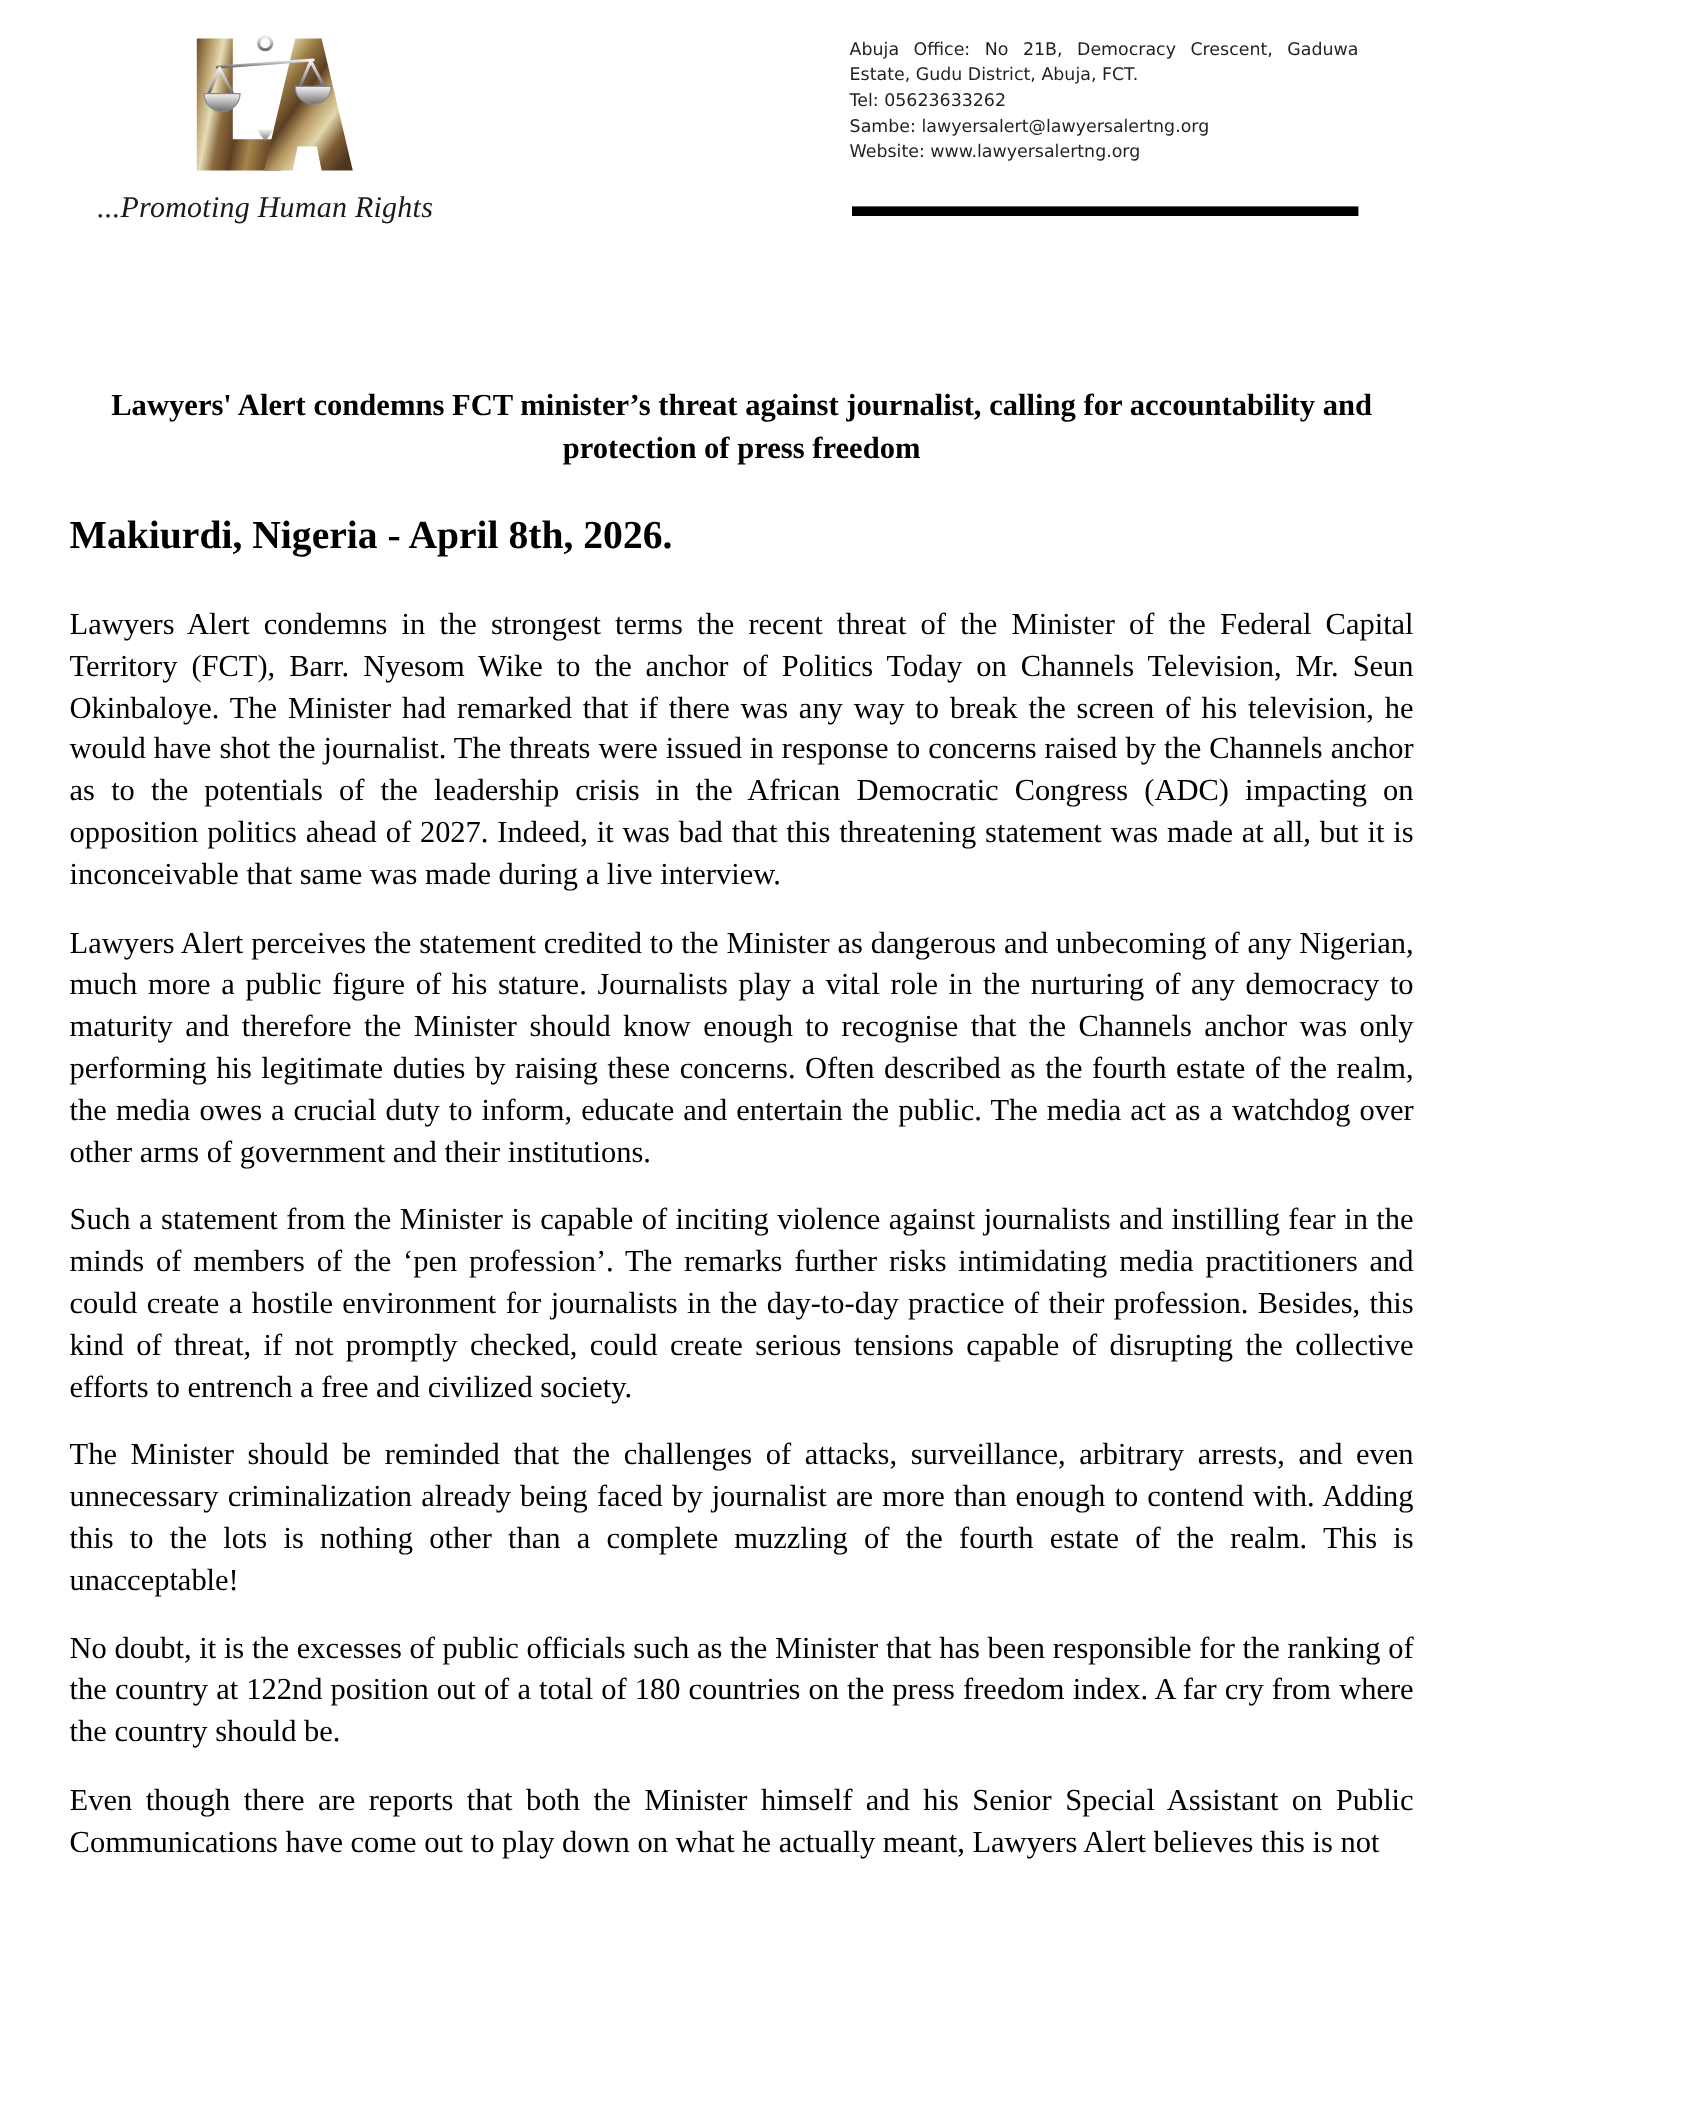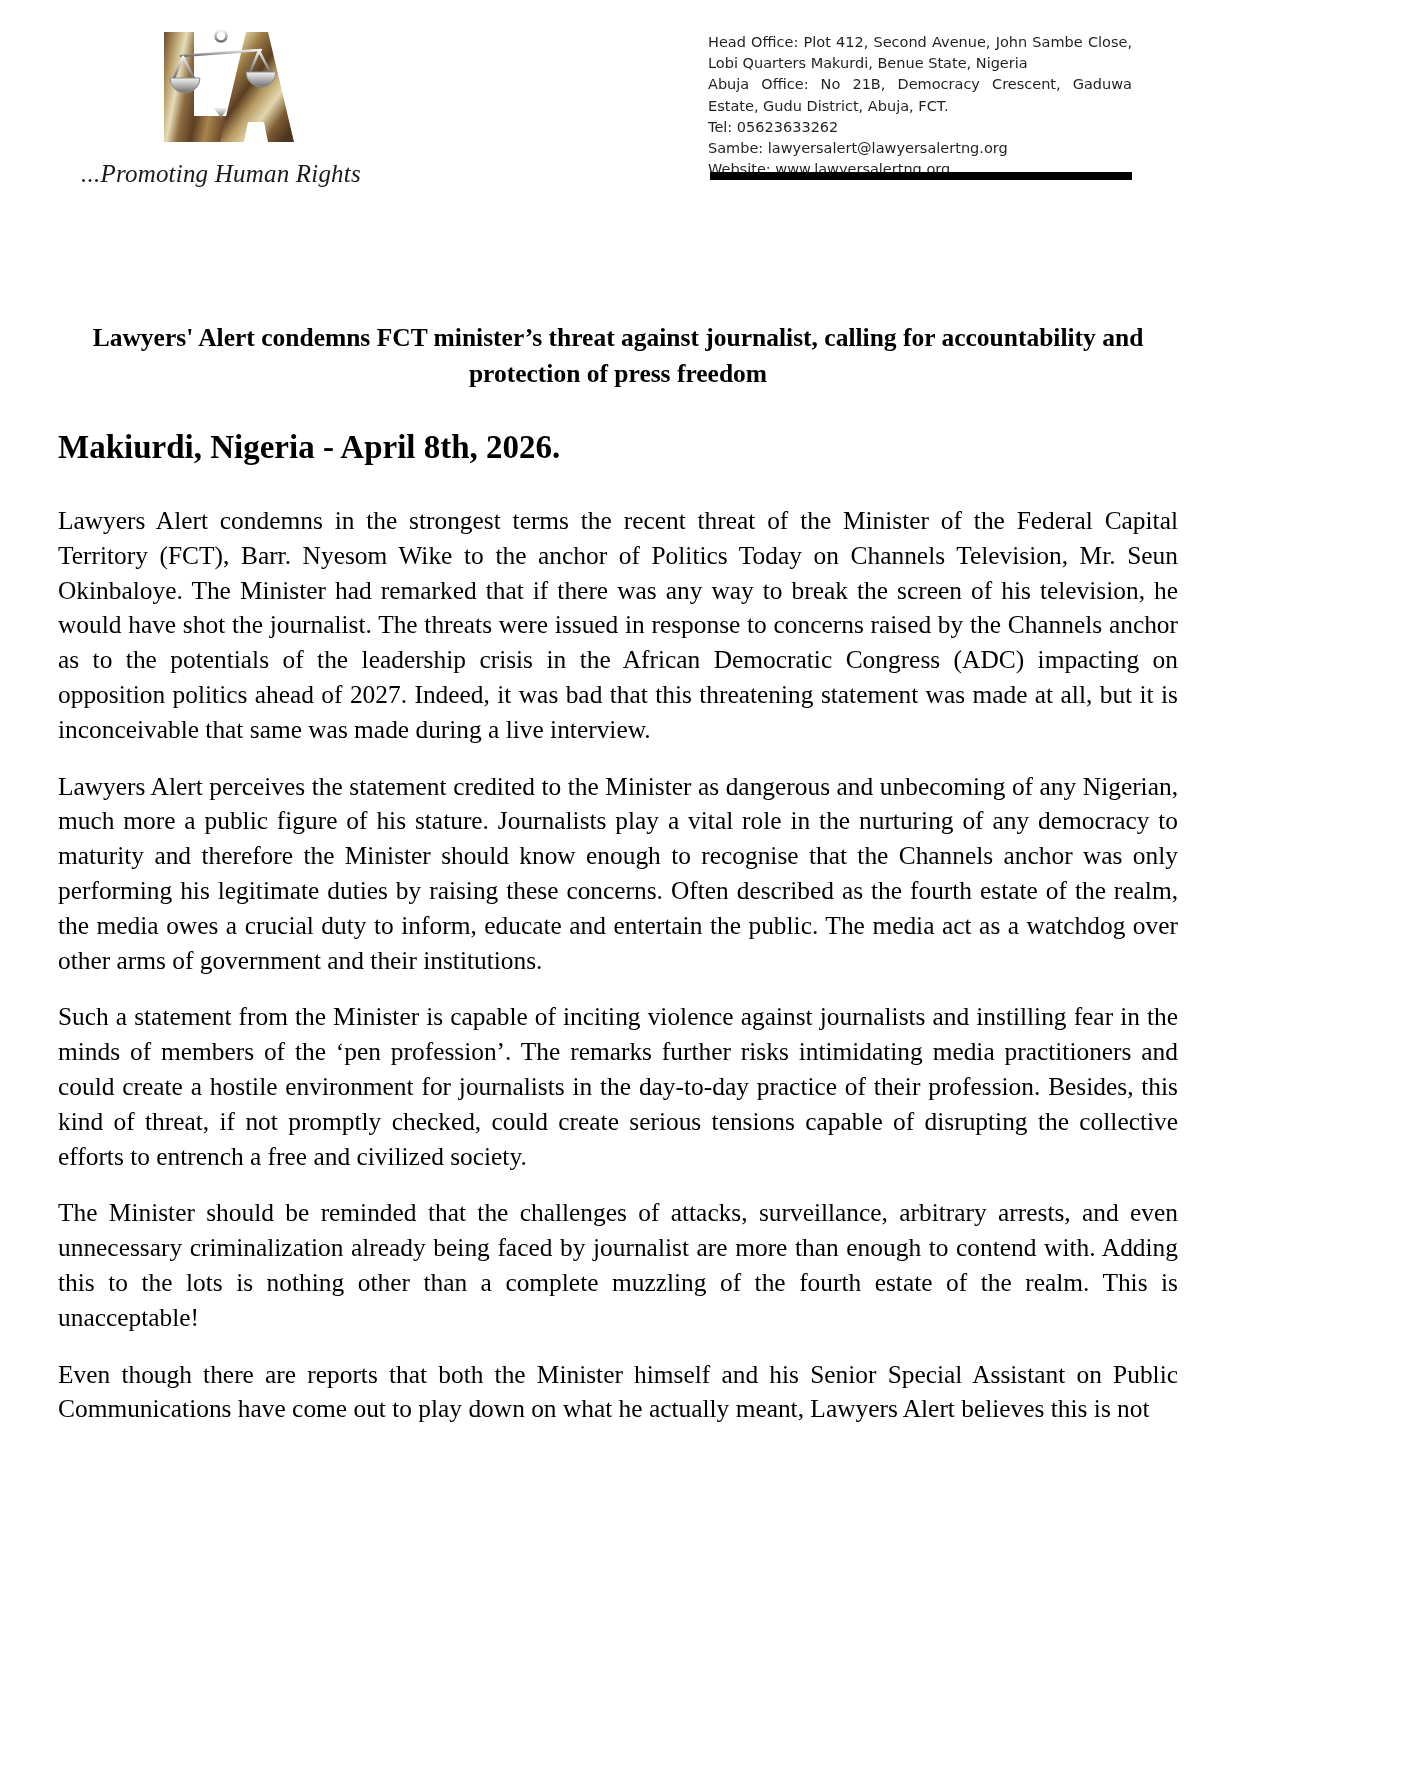--- a/index.html
+++ b/index.html
@@ -185,36 +185,36 @@
           <path d="M44 60 h30 a15 15 0 0 1 -30 0 z" fill="url(#silverG)" stroke="#8a8a8a" stroke-width="1"></path>
           <path d="M120 54 h30 a15 15 0 0 1 -30 0 z" fill="url(#silverG)" stroke="#8a8a8a" stroke-width="1"></path>
 
           <path d="M88 90 l7 10 l7 -10 z" fill="url(#silverG)"></path>
         </svg>
       </div>
       <div class="tagline">...Promoting Human Rights</div>
     </div>
 
     <div class="contact-block">
-      <div class="contact-line">Head Office: Plot 412, Second Avenue, John Sambe Close, Lobi Quarters Makurdi, Benue State, Nigeria</div>
       <div class="contact-line">Abuja Office: No 21B, Democracy Crescent, Gaduwa Estate, Gudu District, Abuja, FCT.</div>
       <div class="contact-line nowrap">Tel: 05623633262</div>
       <div class="contact-line nowrap">Sambe: lawyersalert@lawyersalertng.org</div>
       <div class="contact-line nowrap">Website: www.lawyersalertng.org</div>
     </div>
 
     <div class="header-rule"></div>
   </div>
 
   <div class="doc">
 
     <h1 class="headline">Lawyers' Alert condemns FCT minister’s threat against journalist, calling for accountability and protection of press freedom</h1>
 
     <div class="dateline">Makiurdi, Nigeria - April 8th, 2026.</div>
 
     <p class="para body-start">Lawyers Alert condemns in the strongest terms the recent threat of the Minister of the Federal Capital Territory (FCT), Barr. Nyesom Wike to the anchor of Politics Today on Channels Television, Mr. Seun Okinbaloye. The Minister had remarked that if there was any way to break the screen of his television, he would have shot the journalist. The threats were issued in response to concerns raised by the Channels anchor as to the potentials of the leadership crisis in the African Democratic Congress (ADC) impacting on opposition politics ahead of 2027. Indeed, it was bad that this threatening statement was made at all, but it is inconceivable that same was made during a live interview.</p>
     <p class="para">Lawyers Alert perceives the statement credited to the Minister as dangerous and unbecoming of any Nigerian, much more a public figure of his stature. Journalists play a vital role in the nurturing of any democracy to maturity and therefore the Minister should know enough to recognise that the Channels anchor was only performing his legitimate duties by raising these concerns. Often described as the fourth estate of the realm, the media owes a crucial duty to inform, educate and entertain the public. The media act as a watchdog over other arms of government and their institutions.</p>
     <p class="para">Such a statement from the Minister is capable of inciting violence against journalists and instilling fear in the minds of members of the ‘pen profession’. The remarks further risks intimidating media practitioners and could create a hostile environment for journalists in the day-to-day practice of their profession. Besides, this kind of threat, if not promptly checked, could create serious tensions capable of disrupting the collective efforts to entrench a free and civilized society.</p>
     <p class="para">The Minister should be reminded that the challenges of attacks, surveillance, arbitrary arrests, and even unnecessary criminalization already being faced by journalist are more than enough to contend with. Adding this to the lots is nothing other than a complete muzzling of the fourth estate of the realm. This is unacceptable!</p>
+    <p class="para">No doubt, it is the excesses of public officials such as the Minister that has been responsible for the ranking of the country at 122nd position out of a total of 180 countries on the press freedom index. A far cry from where the country should be.</p>
     <p class="para">Even though there are reports that both the Minister himself and his Senior Special Assistant on Public Communications have come out to play down on what he actually meant, Lawyers Alert believes this is not</p>
   </div>
 
 </div>
 
 </body></html>

